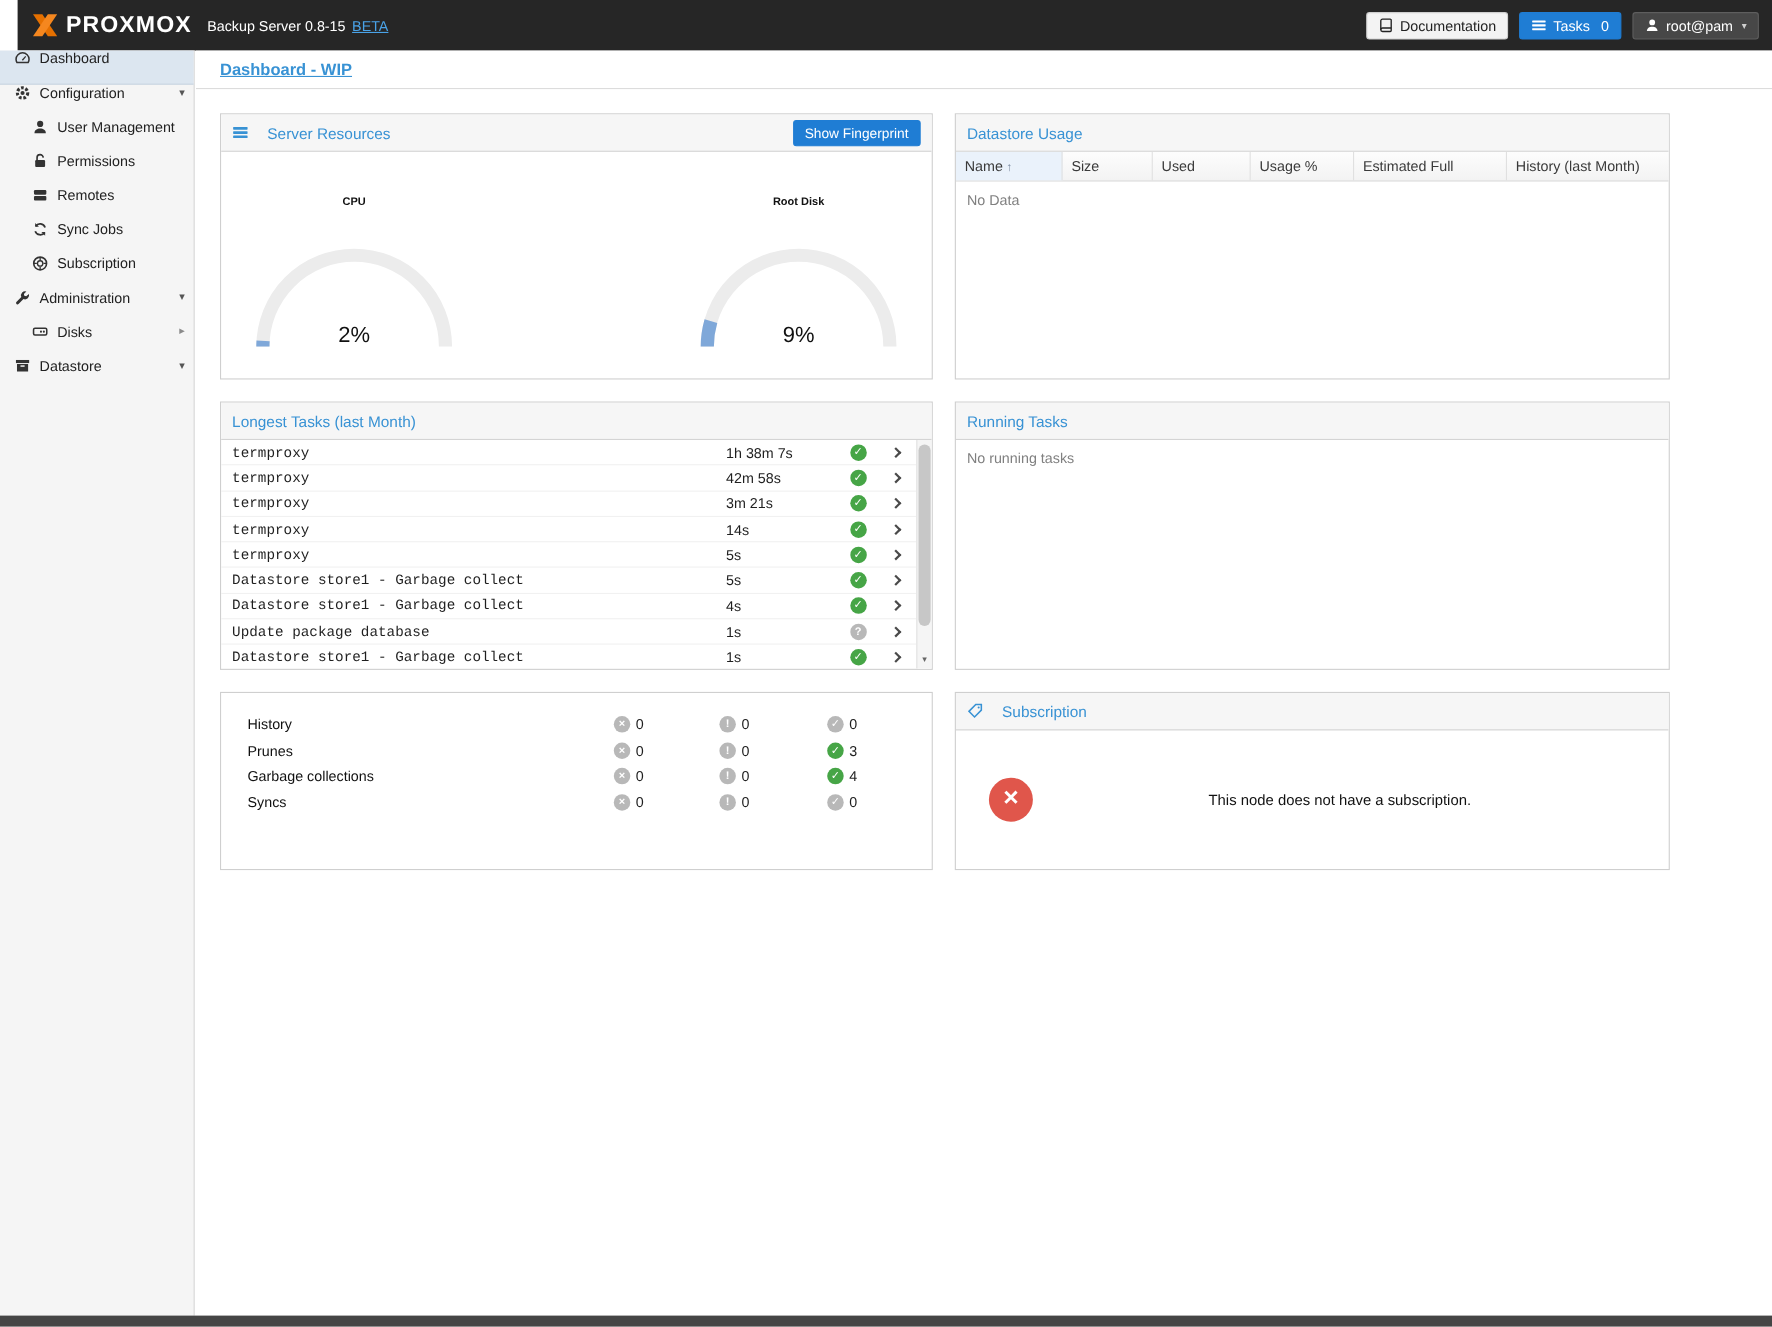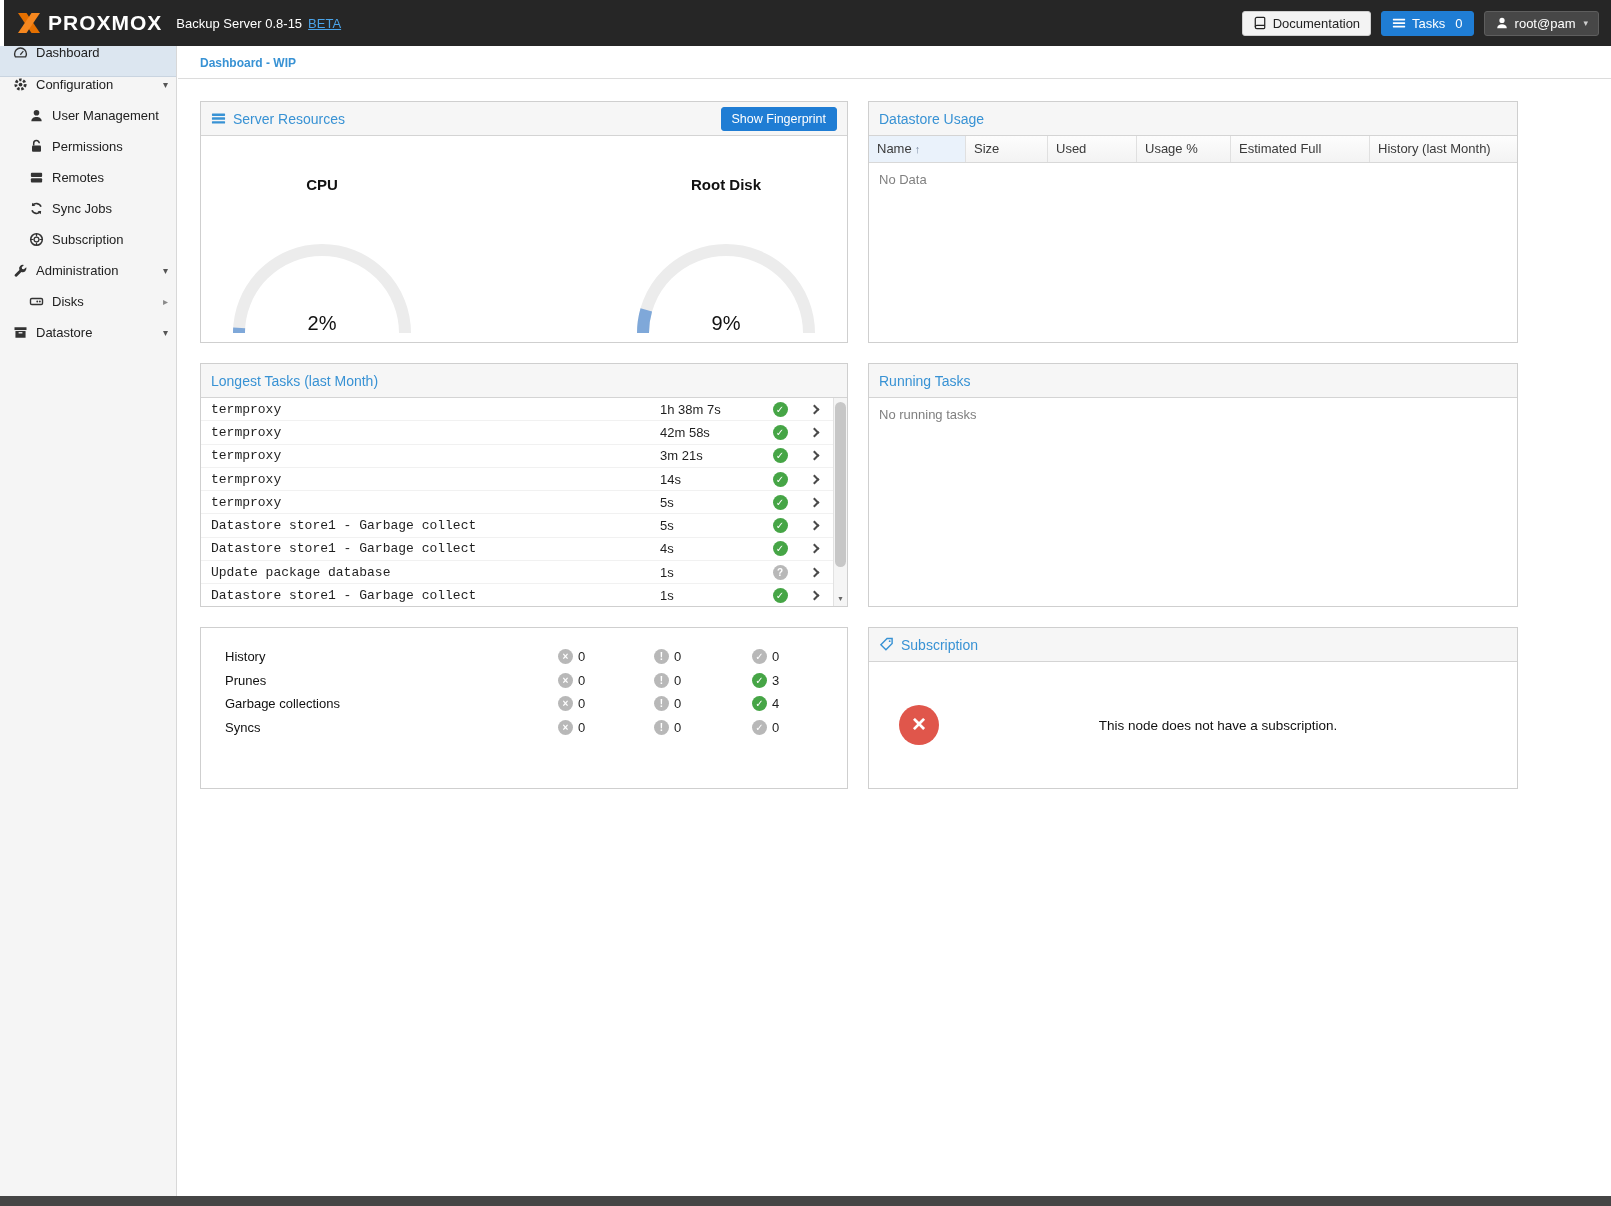--- a/index.html
+++ b/index.html
@@ -9,21 +9,21 @@
     --error_red:#e0564b; --neutral_gray:#b8b8b8; --gauge_blue:#7fa8d9;
     --brand_orange:#e57000;
   }
   body{
     width:1611px; height:1206px; overflow:hidden; position:relative;
     font-family:"Liberation Sans","DejaVu Sans",sans-serif; font-size:13px; color:#1f1f1f;
     background:#fff;
   }
   
   .topbar{
-    position:absolute; top:0; left:4px; right:0; height:46px; background:#262626;
+    position:absolute; top:0; left:16px; right:0; height:46px; background:#262626;
     display:flex; align-items:center; padding:0 12px; color:#fff;
   }
   .brand{ display:flex; align-items:center; gap:6px; }
   .logo-text{ font-weight:700; font-size:21px; letter-spacing:1px; color:#fff; }
   .topbar-sub{ margin-left:14px; font-size:13px; color:#fff; }
   .beta-link{ margin-left:6px; color:#4aa3e8; text-decoration:underline; cursor:pointer; font-size:13px; }
   .topbar-right{ margin-left:auto; display:flex; align-items:center; gap:10px; }
   .tbtn{
     display:inline-flex; align-items:center; gap:6px; height:25px; padding:0 10px;
     border-radius:3px; font-size:13px; cursor:pointer; border:1px solid transparent;
@@ -46,42 +46,42 @@
   .side-item.child{ padding-left:28px; }
   .side-item.selected{ background:#dce6f0; border-bottom:1px solid #c9d4e0; }
   .side-icon{ width:16px; height:16px; margin-right:8px; display:inline-flex; align-items:center; justify-content:center; color:#333; flex:none; }
   .side-icon svg{ width:15px; height:15px; }
   .side-label{ font-size:13px; }
   .side-arrow{ margin-left:auto; font-size:10px; color:#555; }
   .side-arrow.right{ color:#8a8a8a; }
   
   .main{ position:absolute; top:46px; left:178px; right:0; bottom:10px; background:#fff; overflow:hidden; }
   .pagetitle-bar{ padding:9px 22px 8px 22px; border-bottom:1px solid #dcdcdc; }
-  .pagetitle{ color:var(--accent_blue); font-size:12px; font-weight:600; }
+  .pagetitle{ color:var(--accent_blue); font-size:15px; font-weight:600;text-decoration:underline; }
   .content{
     padding:22px; display:grid; grid-template-columns:648px 650px;
     grid-template-rows:242px 244px 162px; gap:20px; align-items:stretch;
   }
   .panel{ border:1px solid #cfcfcf; background:#fff; overflow:hidden; display:flex; flex-direction:column; }
   .panel-header{
     height:34px; flex:none; background:#f6f6f6; border-bottom:1px solid #d4d4d4;
-    display:flex; align-items:center; padding:0 10px; gap:7px;
+    display:flex; align-items:center; padding:0 10px; gap:17px;
   }
   .panel-title{ color:var(--accent_blue); font-size:14px; }
   .panel-hicon{ color:var(--accent_blue); display:inline-flex; }
   .panel-hicon svg{ width:15px; height:15px; }
   .panel-body{ flex:1; position:relative; overflow:hidden; }
   .small-btn{
     margin-left:auto; background:var(--button_blue); color:#fff; border:1px solid var(--button_blue);
     border-radius:3px; height:24px; padding:0 10px; font-size:12.5px; cursor:pointer;
   }
   
   .gauges{ display:flex; justify-content:space-between; padding:40px 26px 0 26px; }
   .gauge{ width:190px; text-align:center; }
-  .gauge-title{ font-weight:700; font-size:15px; color:#111; margin-bottom:44px; }
+  .gauge-title{ font-weight:700; font-size:10px; color:#111; margin-bottom:30px; }
   .gauge-arc{ position:relative; width:190px; height:100px; }
   .gauge-value{ position:absolute; bottom:2px; left:0; width:100%; font-size:20px; color:#111; }
   
   .colheader{ display:flex; height:27px; border-bottom:1px solid #d8d8d8; background:linear-gradient(#fdfdfd,#f3f3f3); }
   .colcell{
     border-right:1px solid #e0e0e0; padding:0 8px; line-height:26px; font-size:13px; color:#3a3a3a;
     overflow:hidden; white-space:nowrap; cursor:pointer;
   }
   .colcell.sorted{ background:#eaf2fb; }
   .sort-arrow{ color:#7a8aa0; font-size:11px; margin-left:3px; }

